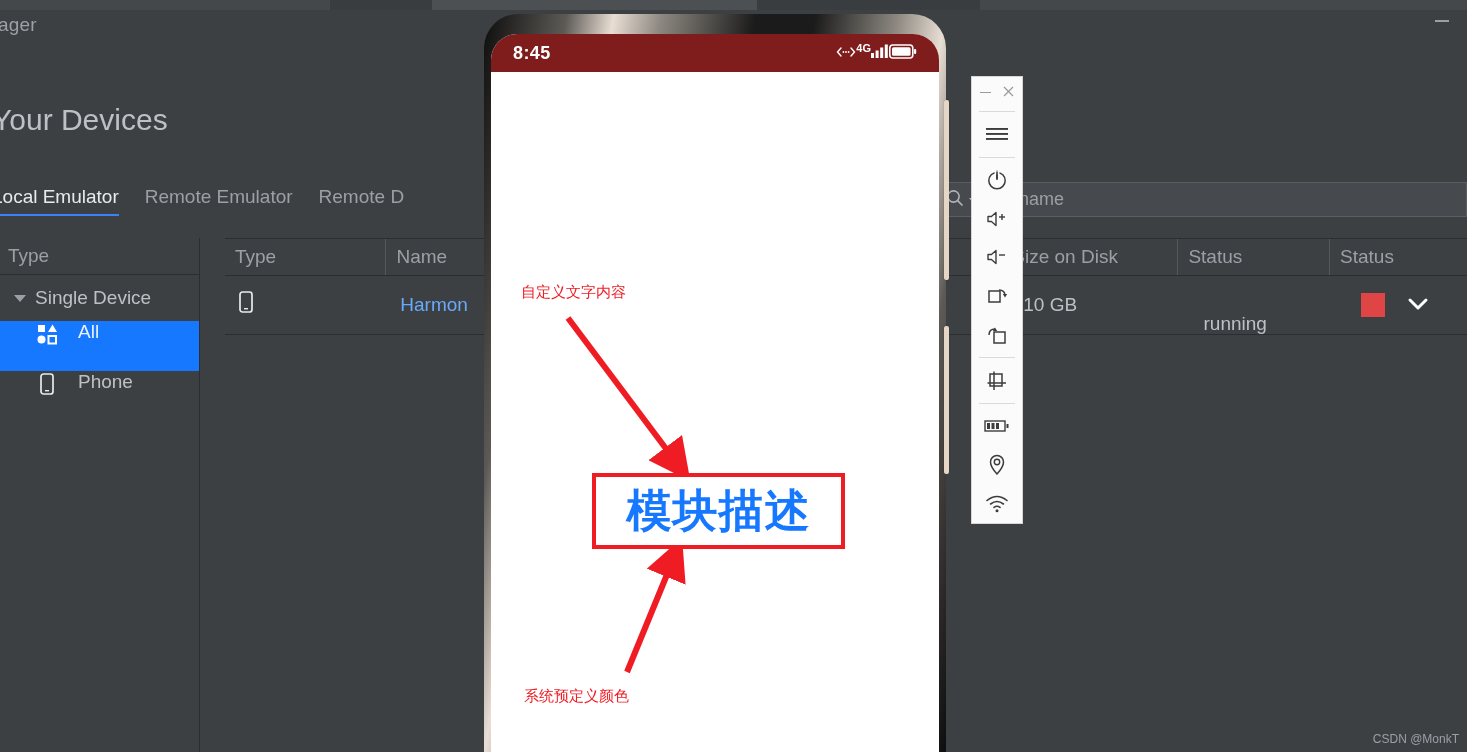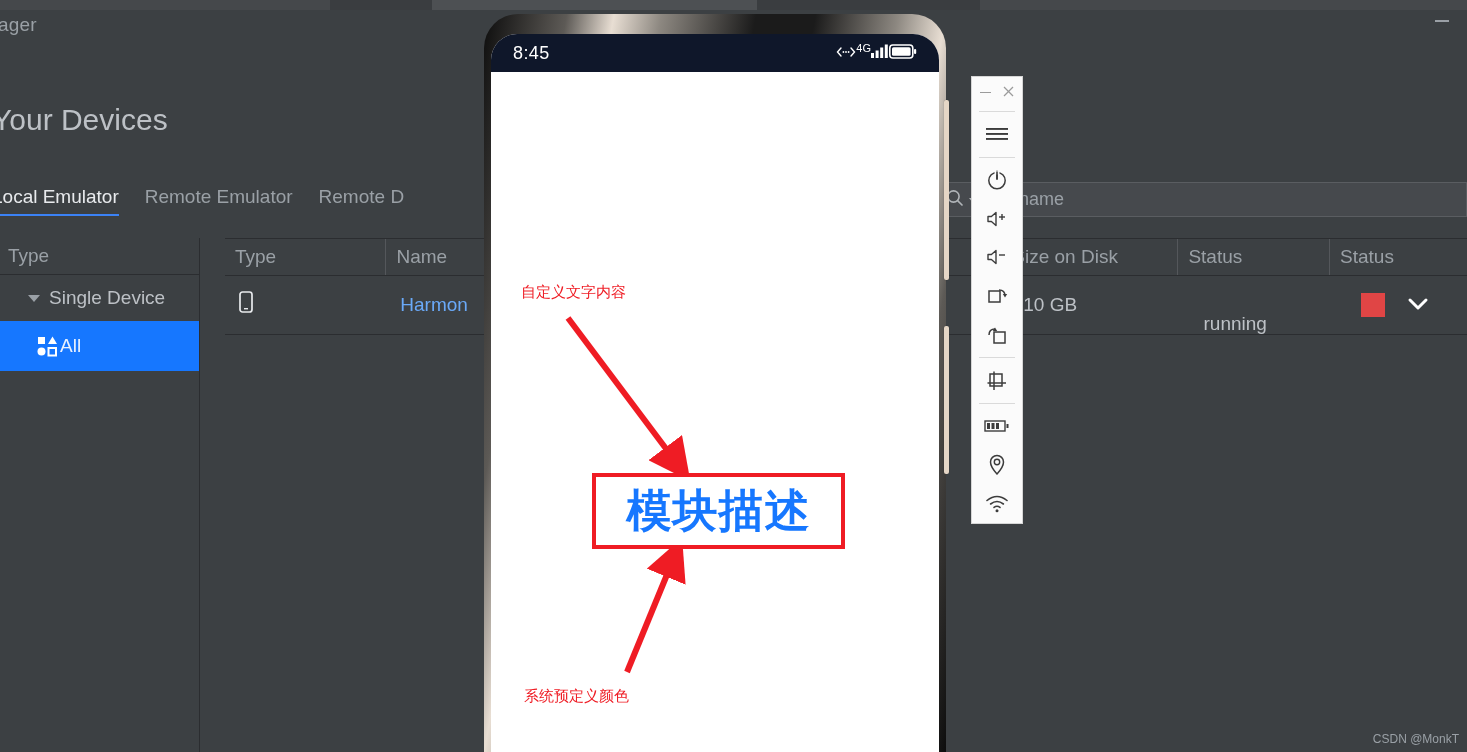--- a/index.html
+++ b/index.html
@@ -28,25 +28,25 @@
   .tabs{position:absolute;left:-8px;top:186px;height:34px;display:flex;align-items:flex-start;gap:26px;}
   .tab{font-size:19px;color:#9aa0a6;white-space:nowrap;padding-bottom:6px;}
   .tab.active{color:#e8eaed;border-bottom:2px solid #3b82f6;}
 
   
   .side{position:absolute;left:0;top:238px;width:199px;height:514px;background:#3c4043;
     border-right:1px solid #2b2d30;}
   .side-head{height:36px;border-bottom:1px solid #2b2d30;display:flex;align-items:center;
     padding-left:8px;background:#3c4043;}
   .side-head span{font-size:19px;color:#9aa0a6;}
-  .side-group{height:46px;display:flex;align-items:center;padding-left:28px;gap:9px;}
+  .side-group{height:46px;display:flex;align-items:center;padding-left:14px;gap:9px;}
   .side-group .caret{width:0;height:0;border-left:6px solid transparent;border-right:6px solid transparent;
     border-top:7px solid #9aa0a6;}
   .side-group .lbl{font-size:19px;color:#bdc1c6;}
-  .side-item{height:50px;display:flex;align-items:center;padding-left:34px;}
+  .side-item{height:50px;display:flex;align-items:flex-start;padding-left:34px;gap:18px;}
   .side-item.sel{background:#1677ff;}
   .side-item .ico{width:26px;height:26px;display:flex;align-items:center;justify-content:center;}
   .side-item .lbl{font-size:19px;color:#bdc1c6;white-space:nowrap;}
   .side-item.sel .lbl{color:#eaf2ff;}
 
   
   .tablewrap{position:absolute;left:200px;top:238px;right:0;bottom:0;}
   .search{position:absolute;left:735px;top:-56px;right:0;height:35px;background:#46494d;
     border:1px solid #5a5d61;display:flex;align-items:center;box-sizing:border-box;}
   .search .sicon{margin-left:9px;margin-right:4px;}
@@ -64,22 +64,22 @@
   .stop-sq{width:24px;height:24px;background:#e04545;}
   .chev{margin-left:22px;}
 
   
   .phone{position:absolute;left:484px;top:14px;width:462px;height:738px;}
   .phone-frame{position:absolute;inset:0;border-radius:34px 34px 0 0;
     background:linear-gradient(100deg,#0d0d0d 0%,#5d5a56 14%,#e8ded3 22%,#8d8881 30%,#1b1b1b 46%,#1b1b1b 56%,#8d8881 70%,#e8ded3 78%,#5d5a56 86%,#0d0d0d 100%);
     padding:6px 6px 0 6px;box-sizing:border-box;}
   .phone-screen{position:absolute;left:7px;top:20px;width:448px;height:718px;background:#ffffff;
     border-radius:26px 26px 0 0;overflow:hidden;}
-  .statusbar{height:38px;background:#0f172a;display:flex;align-items:center;
-    padding:0 22px;justify-content:space-between;}
+  .statusbar{height:38px;background:#7f1d1d;display:flex;align-items:center;
+    padding:0 22px;justify-content:space-between;font-weight:bold;}
   .statusbar .clk{color:#fff;font-size:18px;letter-spacing:.4px;}
   .st-right{display:flex;align-items:center;}
   .st-right .net{color:#fff;font-size:11px;position:relative;top:-5px;}
   .btn-side{position:absolute;background:#e5d6c6;border-radius:2px;box-shadow:0 0 1px #00000066;}
 
   
   .toolpanel{position:absolute;left:971px;top:76px;width:52px;height:448px;background:#fbfbfb;
     border:1px solid #d6d6d6;box-sizing:border-box;display:flex;flex-direction:column;align-items:center;}
   .tp-win{height:32px;width:100%;display:flex;align-items:center;justify-content:space-between;
     padding:0 8px;box-sizing:border-box;}
@@ -138,20 +138,29 @@
           <svg width="24" height="24" viewBox="0 0 24 24">
             <rect x="3" y="3" width="7" height="7" fill="#fff"></rect>
             <polygon points="17.5,2.5 22,10 13,10" fill="#fff"></polygon>
             <circle cx="6.5" cy="17.5" r="4" fill="#fff"></circle>
             <rect x="13.5" y="14" width="7.5" height="7.5" fill="none" stroke="#fff" stroke-width="2"></rect>
           </svg>
         </div>
         <div class="lbl">All</div>
       </div>
 
+      <div class="side-item">
+        <div class="ico">
+          <svg width="22" height="24" viewBox="0 0 22 24">
+            <rect x="5" y="2" width="12" height="20" rx="2.5" fill="none" stroke="#e8eaed" stroke-width="1.7"></rect>
+            <rect x="9" y="18" width="4" height="1.4" fill="#e8eaed"></rect>
+          </svg>
+        </div>
+        <div class="lbl">Phone</div>
+      </div>
 
 
     </div>
 
     <div class="tablewrap">
 
       <div class="search">
         <span class="sicon">
           <svg width="20" height="20" viewBox="0 0 20 20">
             <circle cx="8.5" cy="8.5" r="5.6" fill="none" stroke="#b0b4b8" stroke-width="1.6"></circle>

